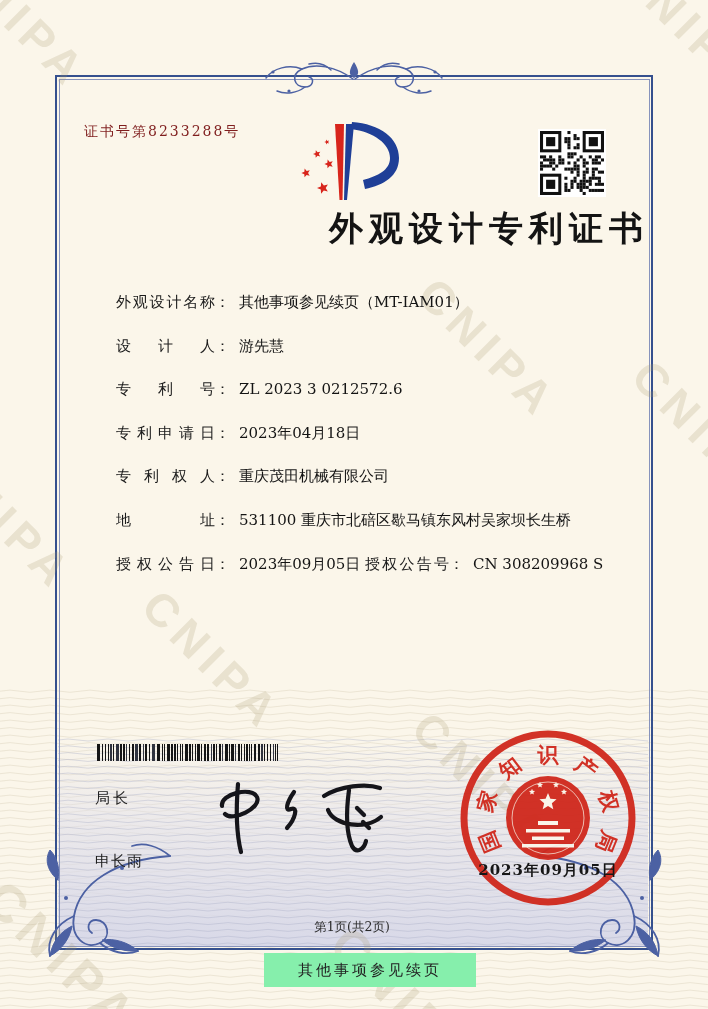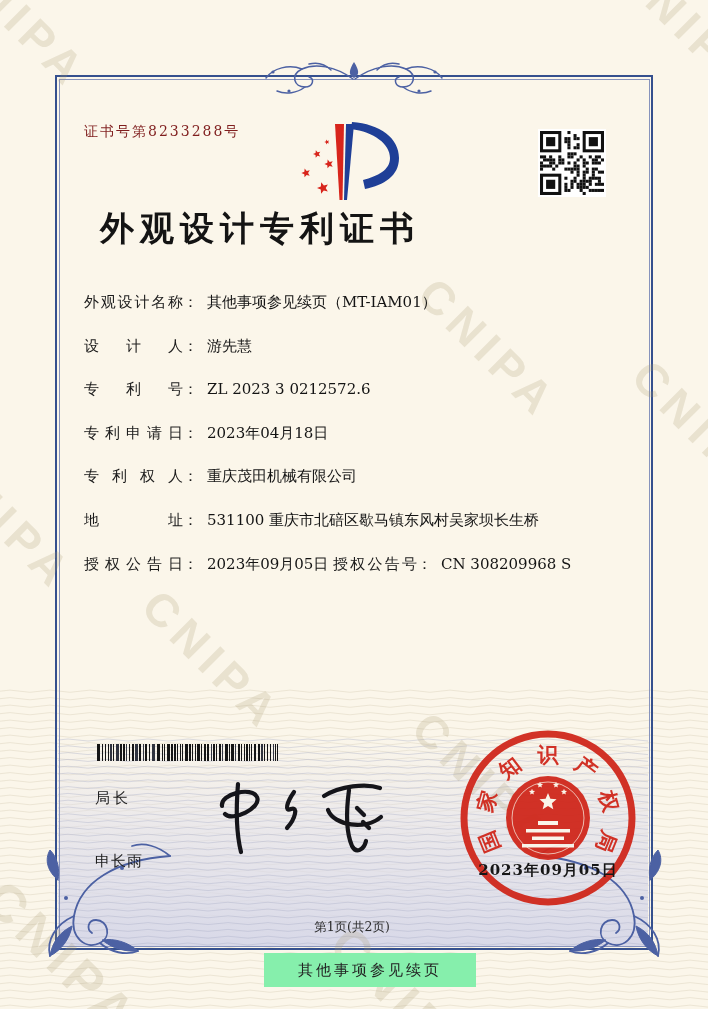--- a/index.html
+++ b/index.html
@@ -20,29 +20,30 @@
   .frame{
     position:absolute;left:55px;top:75px;width:594px;height:871px;
     border:2.5px solid #35508e;z-index:4;background:transparent;
   }
   .frame::after{
     content:"";position:absolute;inset:1.5px;border:1px solid #8793bc;
   }
   .content{position:absolute;z-index:6;}
   .cert-no{left:84px;top:123px;font-size:14px;letter-spacing:2px;color:#7f1d1d;}
   .title{
-    left:55px;top:206px;width:594px;text-align:left;
-    font-size:34px;font-weight:bold;letter-spacing:6px;color:#141414;margin-left:45px;
+    left:55px;top:206px;width:594px;text-align:right;
+    font-size:34px;font-weight:bold;letter-spacing:6px;color:#141414;
   }
   .qr-wrap{left:538px;top:129px;width:64px;height:64px;background:#ffffff;padding:2px;}
   .fields{left:84px;top:293px;width:556px;font-size:15px;}
   .frow{position:relative;height:43.6px;white-space:nowrap;}
   .flabel{
     display:inline-block;width:99px;text-align:justify;text-align-last:justify;
     color:#1b1b1b;
+    margin-left:32px;
   }
   .fcolon{display:inline-block;color:#1b1b1b;}
   .fvalue{margin-left:9px;color:#141414;}
   .fsecond{position:absolute;left:249px;top:0;}
   .fsecond .flabel{width:84px;}
   .paras{left:84px;top:592px;width:556px;font-size:13.5px;line-height:23.2px;
     letter-spacing:0.3px;color:#242424;}
   .paras p{margin:0;text-indent:2em;}
   .sig-role{left:95px;top:789px;font-family:"Liberation Sans",sans-serif;
     font-size:15px;letter-spacing:3px;color:#1d1d1d;z-index:7;}

